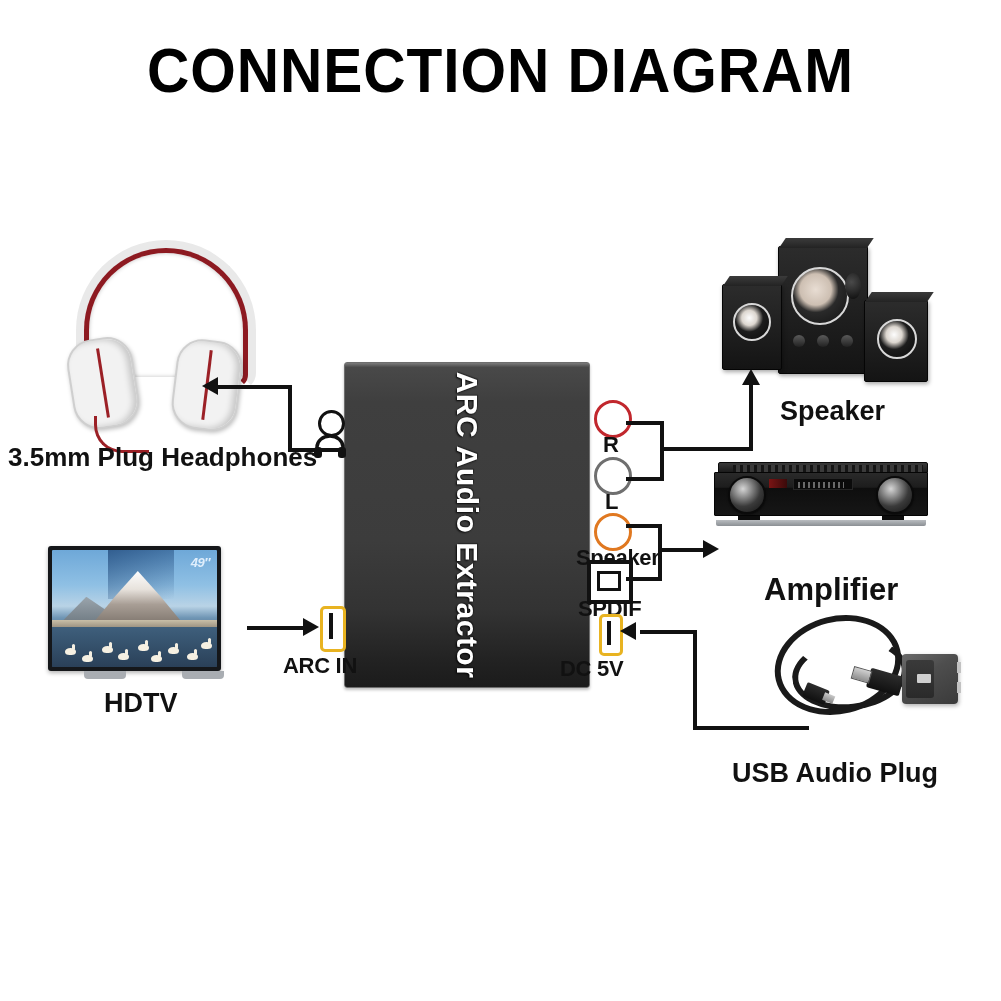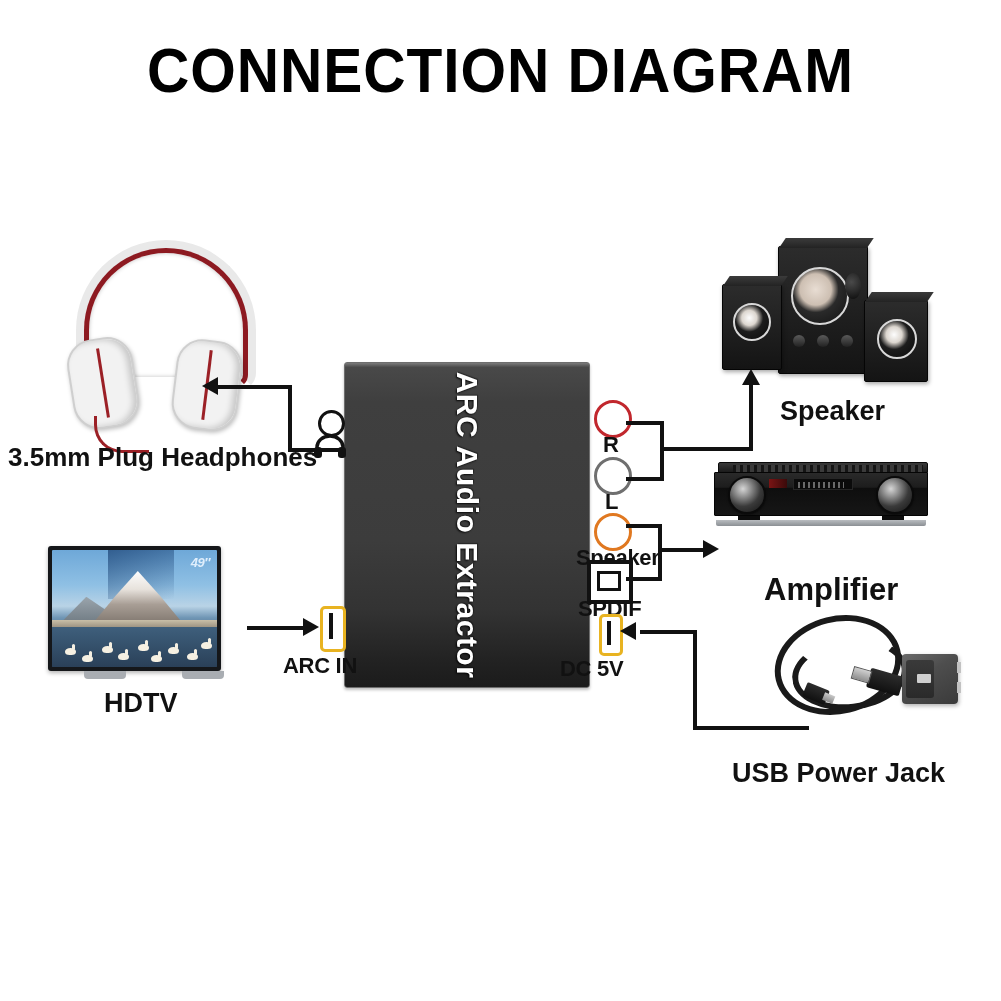--- a/index.html
+++ b/index.html
@@ -258,21 +258,21 @@
   <div class="usb-micro"></div>
   <div class="usb-a"></div>
   <div class="adapter">
     <div class="adapter-face">
         <div class="adapter-usb"></div>
       </div>
     <div class="prong" style="top:8px;"></div>
     <div class="prong" style="top:28px;"></div>
   </div>
 </div>
-<div class="lbl" style="left:732px;top:758px;font-size:27px;">USB Power Jack</div>
+<div class="lbl" style="left:732px;top:758px;font-size:27px;">USB Audio Plug</div>
 
 <div id="device">
   <div id="device-text">ARC Audio Extractor</div>
 </div>
 
 <div class="port-circle" style="left:318px;top:410px;width:21px;height:21px;border:3px solid #111;"></div>
 
 <svg style="position:absolute;left:313px;top:434px;" width="34" height="24" viewBox="0 0 34 24">
   <path d="M4 18 V13 a13 11 0 0 1 26 0 V18" fill="none" stroke="#111" stroke-width="3.4"></path>
   <rect x="1" y="13" width="8" height="11" rx="3.2" fill="#111"></rect>

